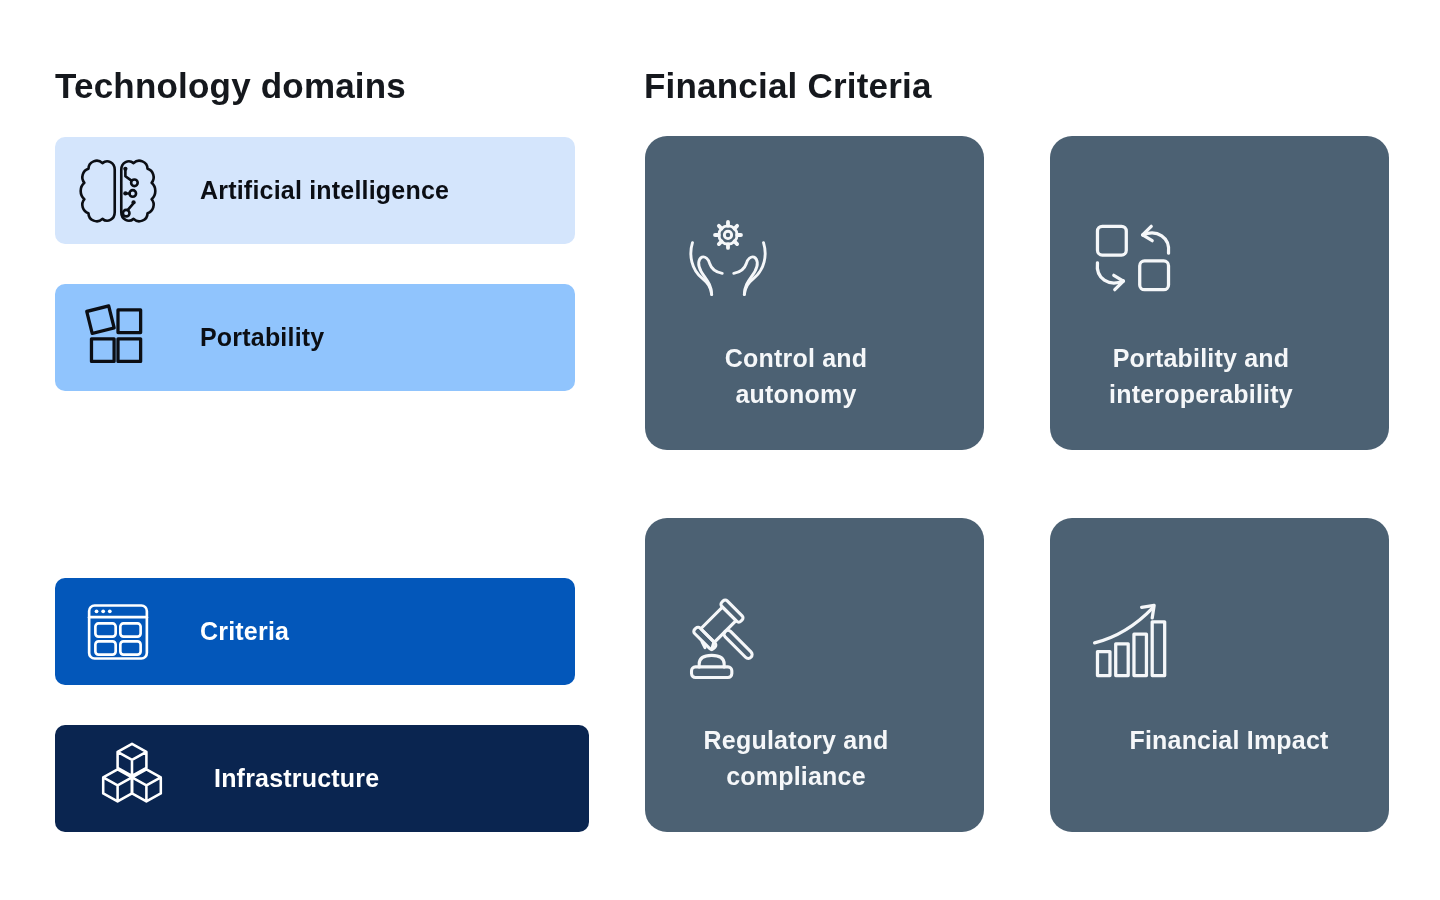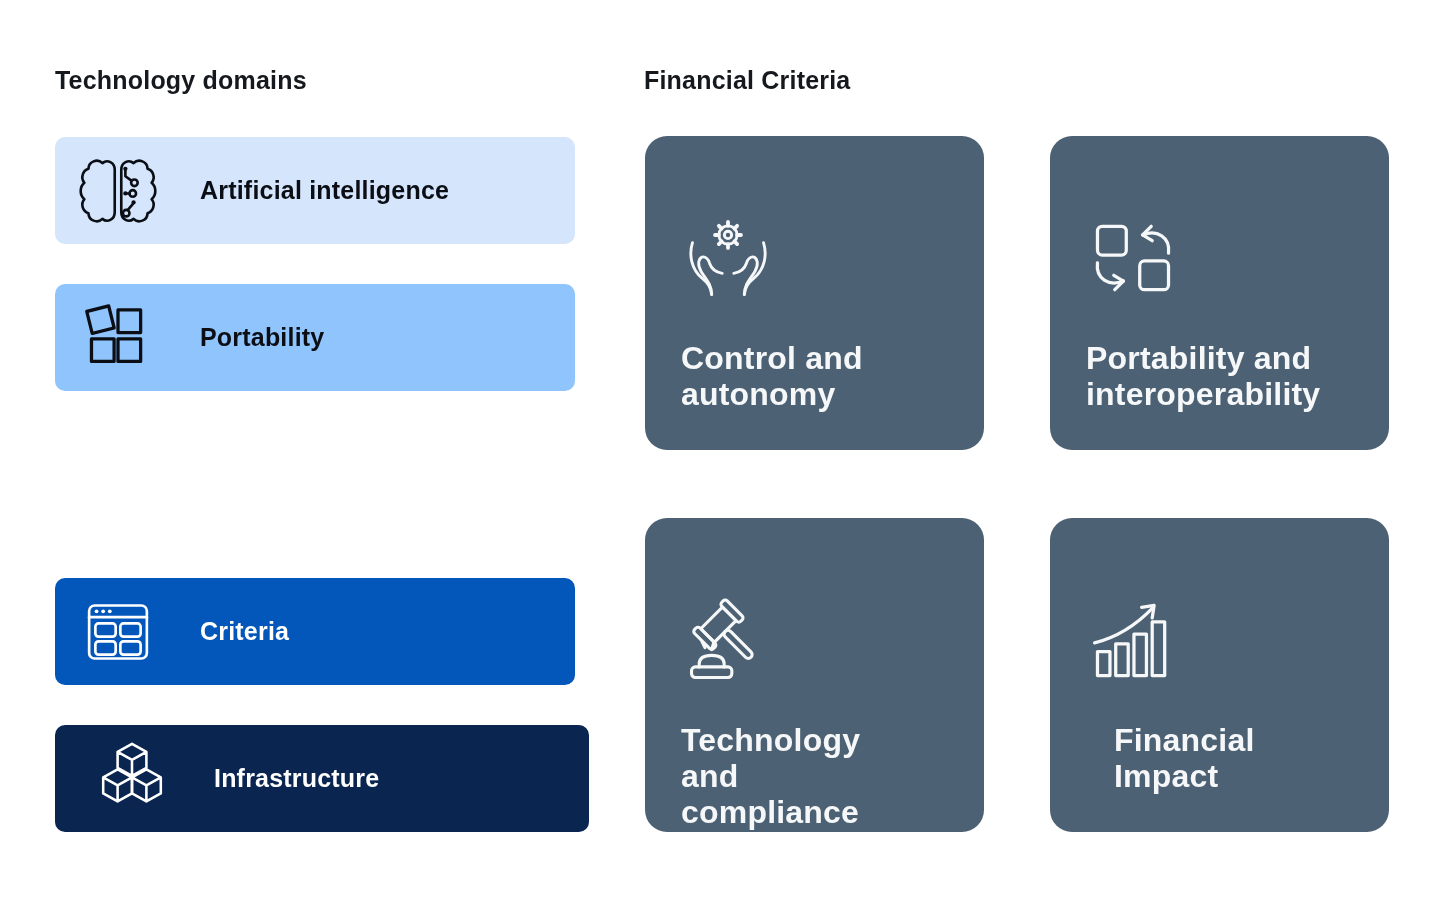--- a/index.html
+++ b/index.html
@@ -2,21 +2,21 @@
 <html><head>
 <meta charset="utf-8">
 <style>
   html,body { margin:0; padding:0; background:#ffffff; }
   .canvas {
     position:relative; width:1440px; height:900px; background:#ffffff;
     font-family:"Liberation Sans", sans-serif; overflow:hidden;
   }
   .section-title {
     position:absolute; top:66px;
-    font-size:25px; font-weight:700; color:#15181d; letter-spacing:0.2px;
+    font-size:35px; font-weight:700; color:#15181d; letter-spacing:0.2px;
   }
   #title-left  { left:55px; }
   #title-right { left:644px; }
 
   .domain-card {
     position:absolute; left:55px; width:520px; height:107px;
     border-radius:10px; display:flex; align-items:center;
   }
   .domain-card .icon-wrap {
     width:84px; margin-left:21px; display:flex; justify-content:center; align-items:center;
@@ -32,21 +32,21 @@
   #domain-4 { top:725px; }
 
   .eval-card {
     position:absolute; width:339px; height:314px; border-radius:22px;
   }
   .eval-card .eval-icon {
     position:absolute; left:35px; top:74px;
   }
   .eval-card .eval-label {
     position:absolute; left:36px; top:204px; width:230px;
-    font-size:32px; font-weight:700; line-height:36px; letter-spacing:0.2px;
+    font-size:25px; font-weight:700; line-height:36px; letter-spacing:0.2px;text-align:center;
   }
   #eval-0 { left:645px;  top:136px; }
   #eval-1 { left:1050px; top:136px; }
   #eval-2 { left:645px;  top:518px; }
   #eval-3 { left:1050px; top:518px; }
 
   svg { display:block; }
   .stroke-ic { fill:none; stroke:currentColor; stroke-linecap:round; stroke-linejoin:round; }
 </style>
 </head>
@@ -178,21 +178,21 @@
             <rect x="26" y="50" width="28" height="8" rx="3"></rect>
             <rect x="50" y="30" width="38" height="8" rx="4"></rect>
           </g>
           <path d="M20,78 L20,75 C20,69 25,66 33,66 C41,66 46,69 46,75 L46,78"></path>
           <rect x="12" y="78" width="42" height="11" rx="4"></rect>
           <path d="M26,58 L23,52"></path>
           <path d="M33,60 L35,53"></path>
         </g>
       </svg>
     </span>
-    <div class="eval-label" style="color: rgb(245, 247, 249);">Technology and compliance</div>
+    <div class="eval-label" style="color: rgb(245, 247, 249);">Regulatory and compliance</div>
   </div>
 
   <div class="eval-card" id="eval-3" style="background-color: rgb(76, 97, 115);">
     <span class="eval-icon" style="color: rgb(245, 247, 249);">
       <svg width="96" height="96" viewBox="0 0 100 100">
         <g class="stroke-ic" stroke-width="3.4">
           <rect x="13" y="62" width="13" height="25"></rect>
           <rect x="32" y="54" width="13" height="33"></rect>
           <rect x="51" y="44" width="13" height="43"></rect>
           <rect x="70" y="31" width="13" height="56"></rect>

